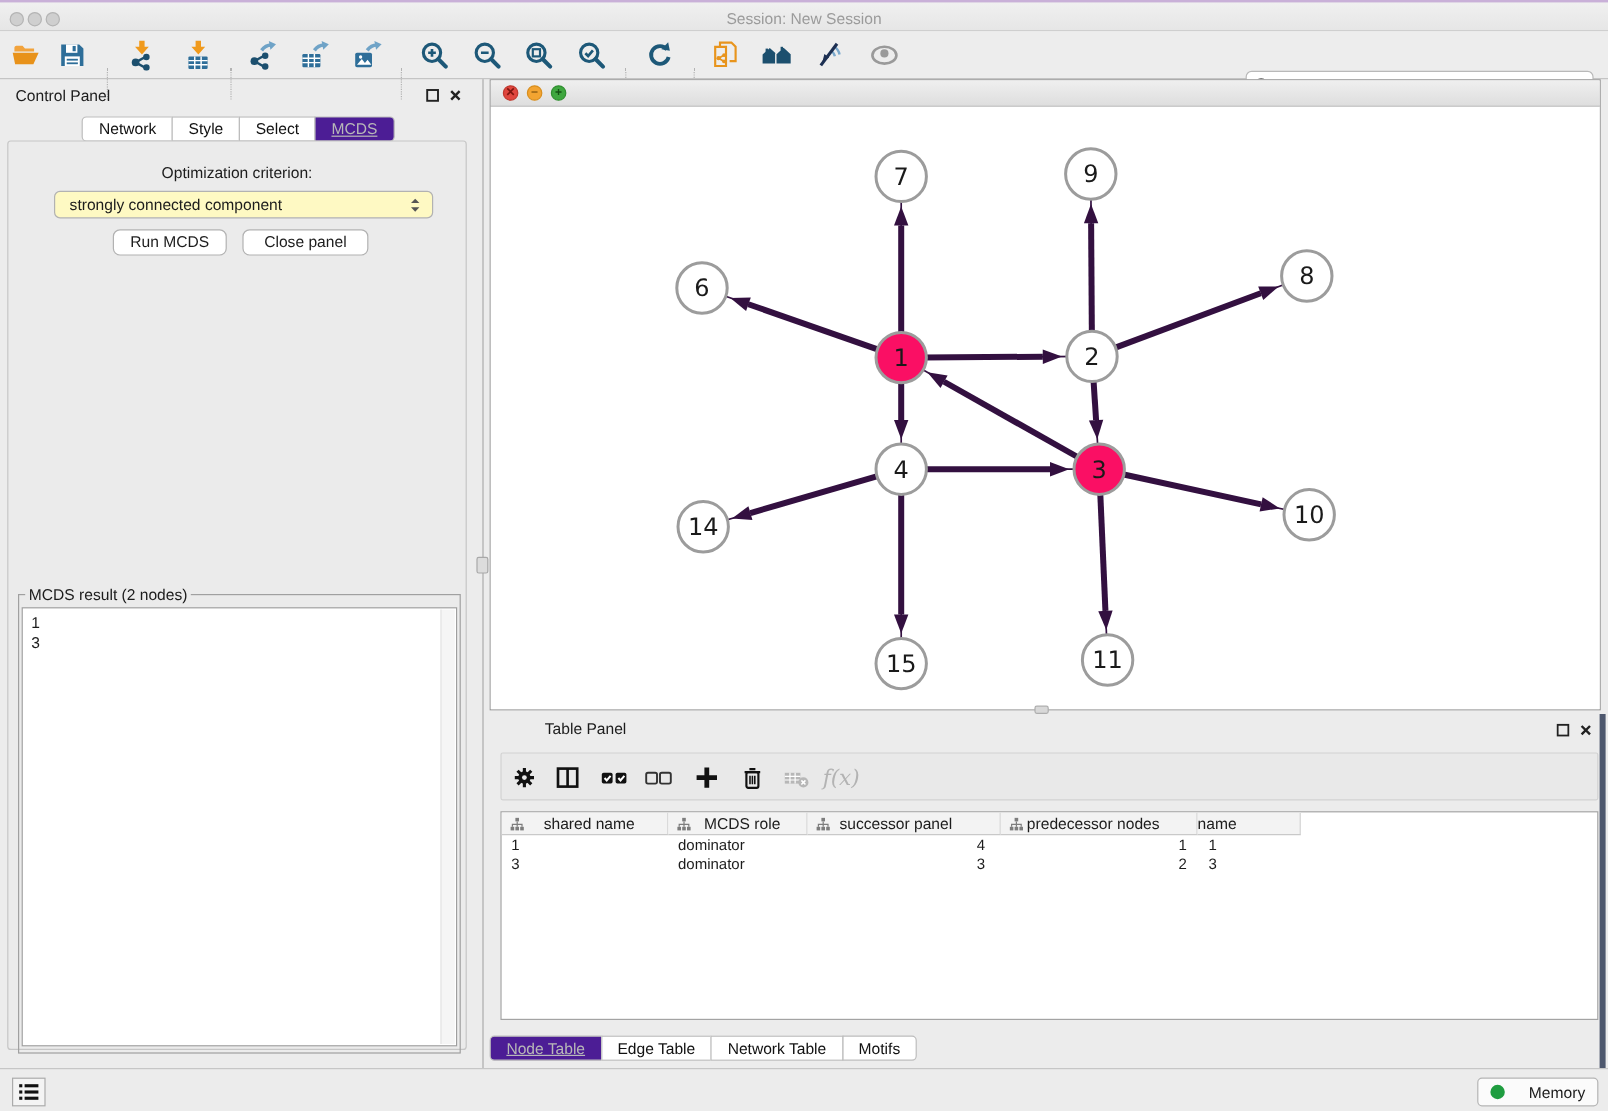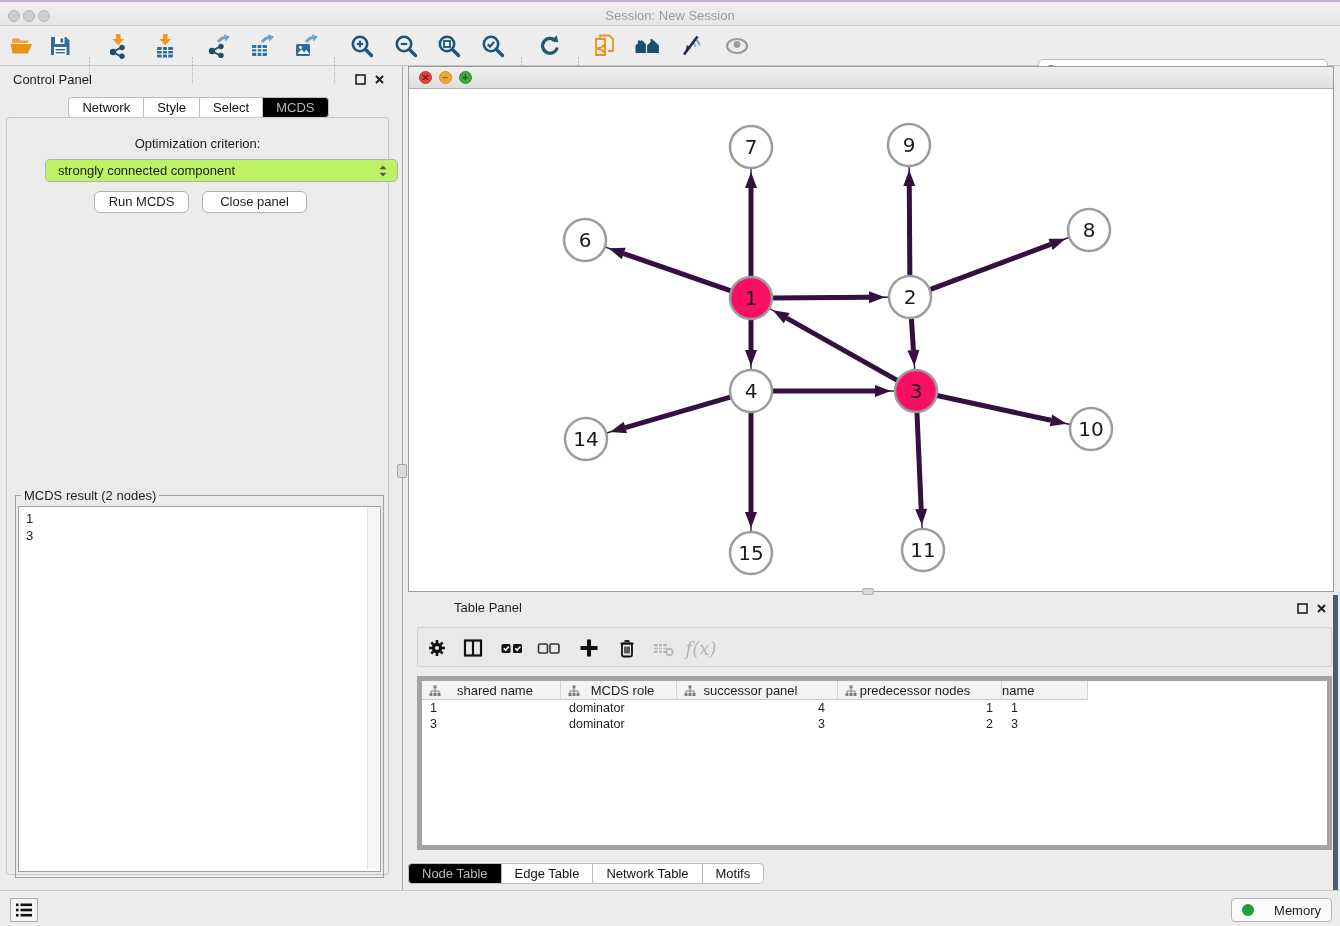--- a/index.html
+++ b/index.html
@@ -30,25 +30,25 @@
   
   #control-panel { position:absolute; left:0; top:66px; width:397px; height:820px; }
   #cp-title { position:absolute; left:13px; top:6px; }
   .panel-btns { position:absolute; top:8px; display:flex; gap:8px; }
   .mini-btn { width:11px; height:11px; display:flex; align-items:center; justify-content:center; }
   .tabs-row { position:absolute; left:0; right:0; display:flex; justify-content:center; }
   .tab { height:21px; line-height:19px; padding:0 13px; background:#fff; border:1px solid #bdbdbd;
          margin-left:-1px; color:#111; }
   .tab:first-child { border-radius:4px 0 0 4px; margin-left:0; }
   .tab:last-child { border-radius:0 4px 4px 0; }
-  .tab.selected { background:#000000; color:#b8b8b8; }
+  .tab.selected { background:#4c1d95; color:#b8b8b8;text-decoration:underline; }
   #cp-content { position:absolute; left:6px; top:51px; width:383px; height:758px;
                 background:#ebebeb; border:1px solid #c6c6c6; border-radius:3px; }
   #opt-label { position:absolute; left:0; right:0; top:18px; text-align:center; }
-  #criterion { position:absolute; left:38px; top:41px; width:353px; height:23px; background:#bef264;
+  #criterion { position:absolute; left:38px; top:41px; width:316px; height:23px; background:#fef9c3;
                border:1px solid #b2b2b2; border-radius:5px; line-height:21px; padding:0 26px 0 12px; }
   #criterion svg { position:absolute; right:6px; top:3px; }
   .cp-btn { position:absolute; top:73px; height:22px; background:#fff; border:1px solid #b2b2b2;
             border-radius:6px; text-align:center; line-height:20px; }
   #mcds-fieldset { position:absolute; left:8px; top:377px; width:369px; height:383px;
                    border:1px solid #a0a0a0; }
   #mcds-legend { position:absolute; left:5px; top:-8px; background:#ebebeb; padding:0 3px; }
   #mcds-text { position:absolute; left:2px; right:2px; top:10px; bottom:5px; background:#fff;
                border:1px solid #9e9e9e; padding:3px 0 0 7px; line-height:17px; }
   #mcds-scroll { position:absolute; right:1px; top:1px; bottom:1px; width:12px; background:#f5f5f5;
@@ -73,21 +73,21 @@
 
   
   #table-panel { position:absolute; left:408px; top:595px; width:932px; height:295px; }
   #tp-title { position:absolute; left:26px; top:5px;margin-left:20px; }
   #tp-toolbar { position:absolute; left:9px; top:32px; width:915px; height:40px; background:#e9e9e9;
                 border:1px solid #d2d2d2; border-radius:2px; }
   .tt-icon { position:absolute; top:5px; width:30px; height:30px; display:flex; align-items:center;
              justify-content:center; }
   #fx-icon { font-family:"DejaVu Serif", serif; font-style:italic; font-size:18px; color:#b3b3b3; }
   #ntable { position:absolute; left:9px; top:81px; width:915px; height:174px; background:#fff;
-            border:5px solid #a3a3a3; overflow:hidden; }
+            border:1px solid #a3a3a3; overflow:hidden; }
   #thead { display:flex; }
   .hcell { height:19px; background:#f3f3f3; border-right:1px solid #d4d4d4;
            border-bottom:1px solid #c9c9c9; display:flex; align-items:center;
            justify-content:center; gap:5px; position:relative; }
   .hcell svg { position:absolute; left:7px; top:4px; }
   .trow { display:flex; height:16px; line-height:16px; font-size:12.5px; }
   .tcell { overflow:hidden; white-space:nowrap; }
   .c0 { width:139px; padding-left:8px; }
   .c1 { width:116px; padding-left:8px; }
   .c2 { width:161px; text-align:right; padding-right:13px; }

